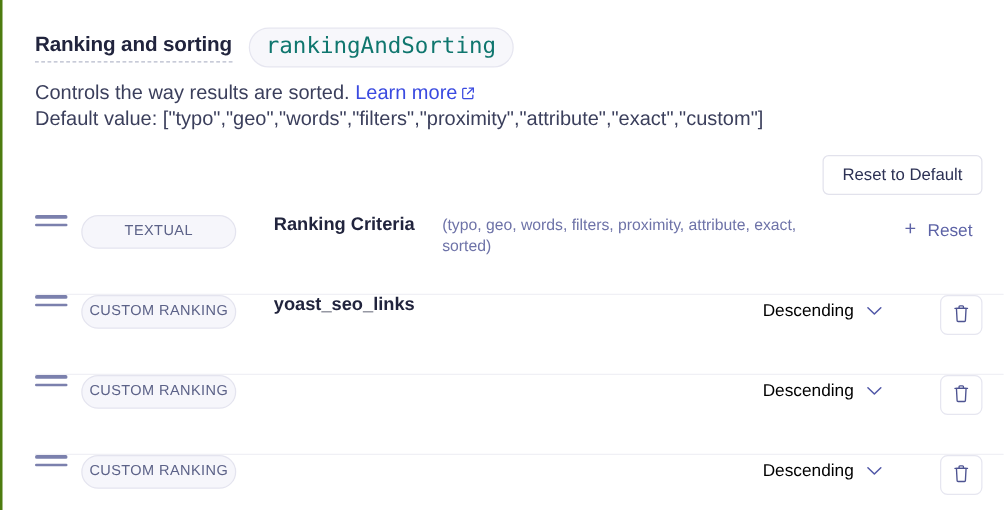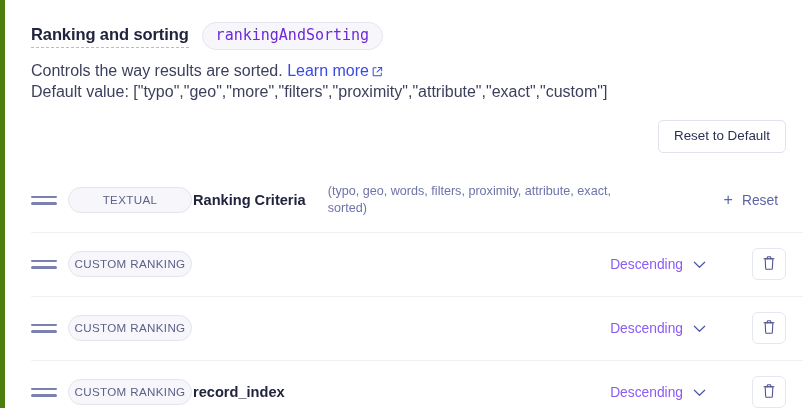--- a/index.html
+++ b/index.html
@@ -13,21 +13,21 @@
     font-family: "Liberation Sans", sans-serif;
     color: #21243d;
     overflow: hidden;
   }
 
   .page {
     position: relative;
     width: 803px;
     height: 408px;
     box-sizing: border-box;
-    border-left: 5px solid #4d7c0f;
+    border-left: 2px solid #4d7c0f;
     background: #fff;
   }
 
   
   .header {
     padding: 22px 0 0 26px;
   }
   .title-row {
     display: flex;
     align-items: center;
@@ -39,22 +39,22 @@
     color: #21243d;
     letter-spacing: -0.1px;
     border-bottom: 1px dashed #b6bacb;
     padding-bottom: 2px;
     line-height: 1.25;
     cursor: default;
   }
   .code-badge {
     display: inline-block;
     font-family: "DejaVu Sans Mono", "Liberation Mono", monospace;
-    font-size: 15px;
-    color: #6d28d9;
+    font-size: 18px;
+    color: #0f766e;
     background: #f7f7fb;
     border: 1px solid #e6e6f0;
     border-radius: 999px;
     padding: 4px 13px 5px;
     line-height: 1.15;
     white-space: nowrap;
   }
 
   .desc {
     margin-top: 11px;
@@ -93,21 +93,21 @@
     line-height: 1;
   }
 
   
   .rows {
     margin-top: 16px;
     padding-left: 26px;
   }
   .row {
     display: flex;
-    align-items: center;
+    align-items: flex-start;
     min-height: 64px;
     border-bottom: 1px solid #f0f0f5;
     padding-right: 17px;
     box-sizing: border-box;
   }
 
   .drag-handle {
     flex: 0 0 auto;
     width: 26px;
     margin-right: 11px;
@@ -136,21 +136,21 @@
     line-height: 1;
     width: 124px;
     box-sizing: border-box;
   }
 
   .attr-name {
     flex: 0 0 auto;
     font-size: 14.6px;
     font-weight: 700;
     color: #21243d;
-    margin-left: 1px;
+    margin-left: 30px;
     white-space: nowrap;
   }
 
   .hint {
     font-size: 12.6px;
     line-height: 17px;
     color: #6e73a8;
     margin-left: 22px;
     max-width: 300px;
     flex: 1 1 auto;
@@ -177,21 +177,21 @@
     color: #5d63a6;
     font-weight: 400;
   }
 
   .order-select {
     flex: 0 0 auto;
     display: flex;
     align-items: center;
     gap: 10px;
     font-size: 13.8px;
-    color: #8b5cf6;
+    color: #000000;
     background: transparent;
     border: none;
     cursor: pointer;
     padding: 5px 6px;
     font-family: "Liberation Sans", sans-serif;
     margin-right: 40px;
   }
 
   .delete-btn {
     flex: 0 0 auto;
@@ -220,21 +220,21 @@
 
     <div class="desc">
       <span class="line">
         <span>Controls the way results are sorted.</span>
         <a class="learn-more" href="#"><span>Learn more</span><span class="ext-icon"><svg width="11" height="11" viewBox="0 0 14 14">
                 <path d="M5.2 2.2H2.4a.9.9 0 0 0-.9.9v8.5a.9.9 0 0 0 .9.9h8.5a.9.9 0 0 0 .9-.9V9" fill="none" stroke="#3a4ae0" stroke-width="1.3" stroke-linecap="round"></path>
                 <path d="M8.1 1.8h4.2v4.2" fill="none" stroke="#3a4ae0" stroke-width="1.3" stroke-linecap="round" stroke-linejoin="round"></path>
                 <path d="M12.2 1.9 6.4 7.7" fill="none" stroke="#3a4ae0" stroke-width="1.3" stroke-linecap="round"></path>
               </svg></span></a>
       </span>
-      <span class="line">Default value: ["typo","geo","more","filters","proximity","attribute","exact","custom"]</span>
+      <span class="line">Default value: ["typo","geo","words","filters","proximity","attribute","exact","custom"]</span>
     </div>
   </div>
 
   <div class="reset-row">
     <button class="reset-btn">Reset to Default</button>
   </div>
 
   <div class="rows">
 
     <div class="row">
@@ -251,20 +251,21 @@
         <span>Reset</span>
       </button>
     </div>
 
     <div class="row">
       <div class="drag-handle">
           <span></span>
           <span></span>
         </div>
       <div class="type-badge">CUSTOM RANKING</div>
+      <div class="attr-name">yoast_seo_links</div>
       <div class="spacer"></div>
       <button class="order-select">
         <span>Descending</span>
         <span><svg width="13" height="8" viewBox="0 0 14 9">
               <path d="M1.2 1.4 7 7 12.8 1.4" fill="none" stroke="#5158a8" stroke-width="1.4" stroke-linecap="round" stroke-linejoin="round"></path>
             </svg></span>
       </button>
       <button class="delete-btn">
         <span><svg width="14" height="16" viewBox="0 0 16 18">
               <path d="M2.3 4.1h11.4" stroke="#4e5492" stroke-width="1.25" stroke-linecap="round" fill="none"></path>
@@ -295,21 +296,20 @@
             </svg></span>
       </button>
     </div>
 
     <div class="row">
       <div class="drag-handle">
           <span></span>
           <span></span>
         </div>
       <div class="type-badge">CUSTOM RANKING</div>
-      <div class="attr-name">record_index</div>
       <div class="spacer"></div>
       <button class="order-select">
         <span>Descending</span>
         <span><svg width="13" height="8" viewBox="0 0 14 9">
               <path d="M1.2 1.4 7 7 12.8 1.4" fill="none" stroke="#5158a8" stroke-width="1.4" stroke-linecap="round" stroke-linejoin="round"></path>
             </svg></span>
       </button>
       <button class="delete-btn">
         <span><svg width="14" height="16" viewBox="0 0 16 18">
               <path d="M2.3 4.1h11.4" stroke="#4e5492" stroke-width="1.25" stroke-linecap="round" fill="none"></path>

